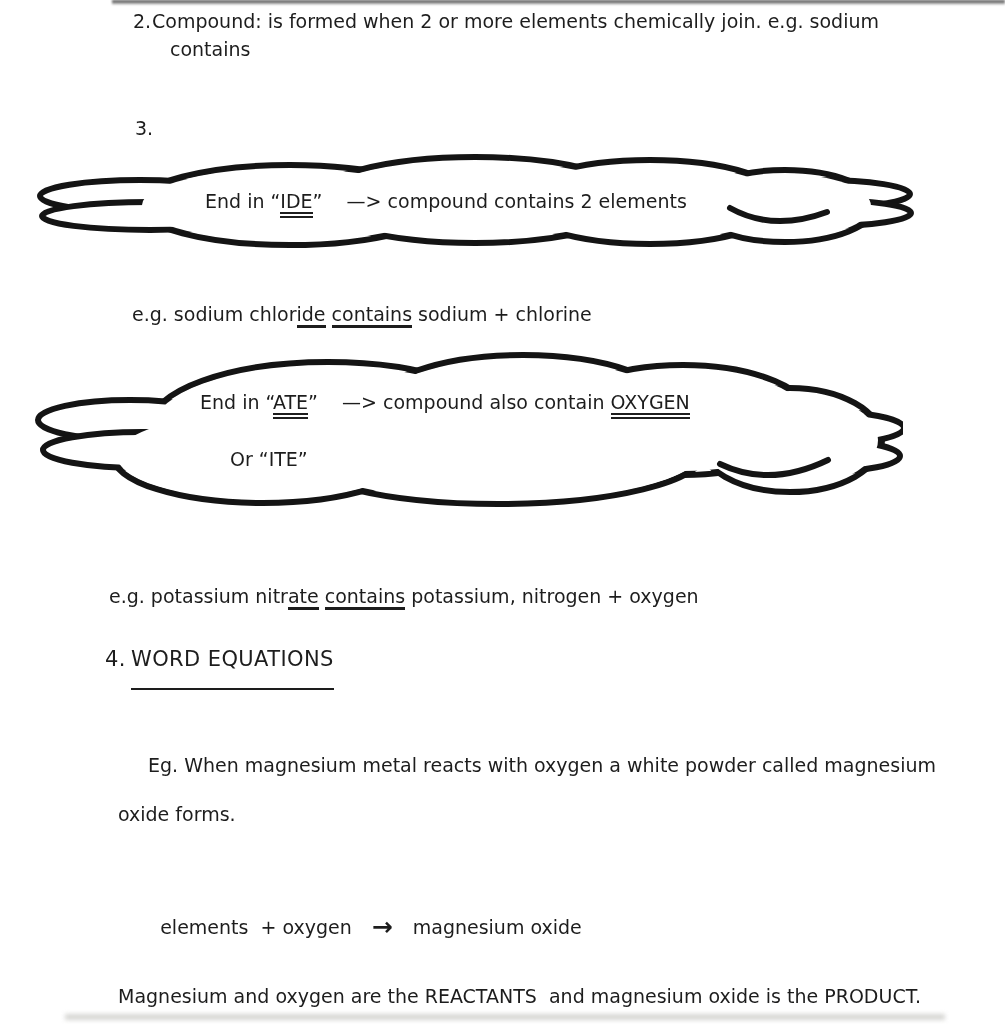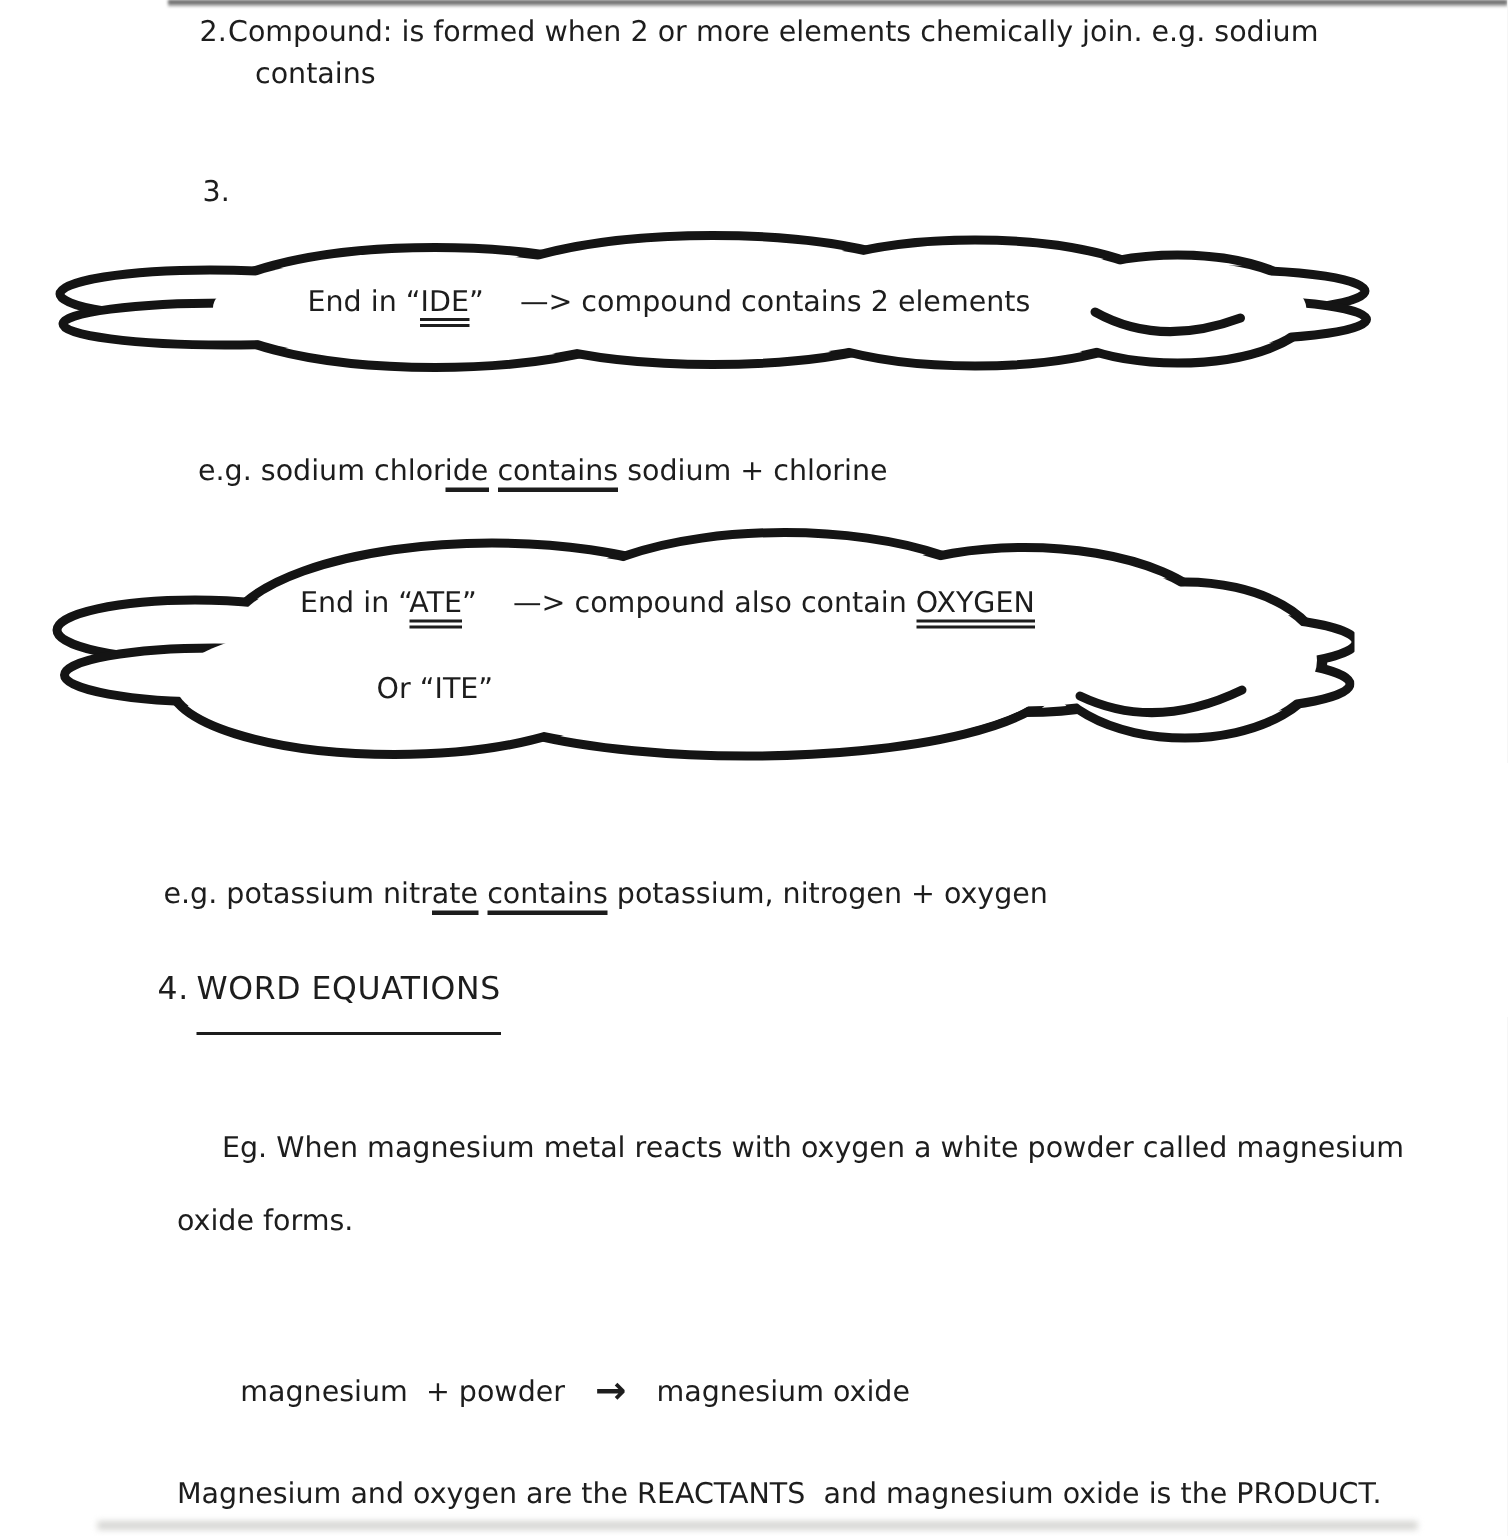--- a/index.html
+++ b/index.html
@@ -84,31 +84,31 @@
       <ellipse cx="300" cy="80" rx="174" ry="60"></ellipse>
       <ellipse cx="495" cy="62" rx="146" ry="49"></ellipse>
       <ellipse cx="655" cy="74" rx="126" ry="51"></ellipse>
       <ellipse cx="762" cy="94" rx="88" ry="48"></ellipse>
       <ellipse cx="470" cy="108" rx="201" ry="46"></ellipse>
       <ellipse cx="235" cy="110" rx="146" ry="43"></ellipse>
     </g>
     <path d="M 692 118 Q 742 142 800 114" fill="none" stroke="#141414" stroke-width="6" stroke-linecap="round"></path>
   </svg>
   <div class="abs t cloud-text" style="left:200px;top:391px;text-align:center;"><span>End in “</span><span class="u-double">ATE</span><span>”    —&gt; compound also contain </span><span class="u-double">OXYGEN</span></div>
-  <div class="abs t cloud-text" style="left:251px;top:448px;">Or “ITE”</div>
+  <div class="abs t cloud-text" style="left:230px;top:448px;">Or “ITE”</div>
 
   <div class="abs t" style="left:109px;top:585px;"><span>e.g. potassium nitr</span><span class="u-single">ate</span><span> </span><span class="u-single">contains</span><span> potassium, nitrogen + oxygen</span></div>
 
   <div class="abs t big" style="left:105px;top:646px;">4.</div>
   <div class="abs t big" style="left:131px;top:646px;"><span class="u-heading">WORD EQUATIONS</span></div>
 
   <div class="abs t" style="left:148px;top:754px;">Eg. When magnesium metal reacts with oxygen a white powder called magnesium</div>
   <div class="abs t" style="left:118px;top:790px;margin-top:13px;">oxide forms.</div>
 
   <div class="abs t" style="left:136px;top:886px;">
-    <span>magnesium  + powder</span><span class="eq-arrow">→</span><span>magnesium oxide</span>
+    <span>elements  + oxygen</span><span class="eq-arrow">→</span><span>magnesium oxide</span>
   </div>
 
   <div class="abs t" style="left:118px;top:985px;">Magnesium and oxygen are the REACTANTS  and magnesium oxide is the PRODUCT.</div>
 
   <div class="band-bottom"></div>
 
 </div>
 
 </body></html>

